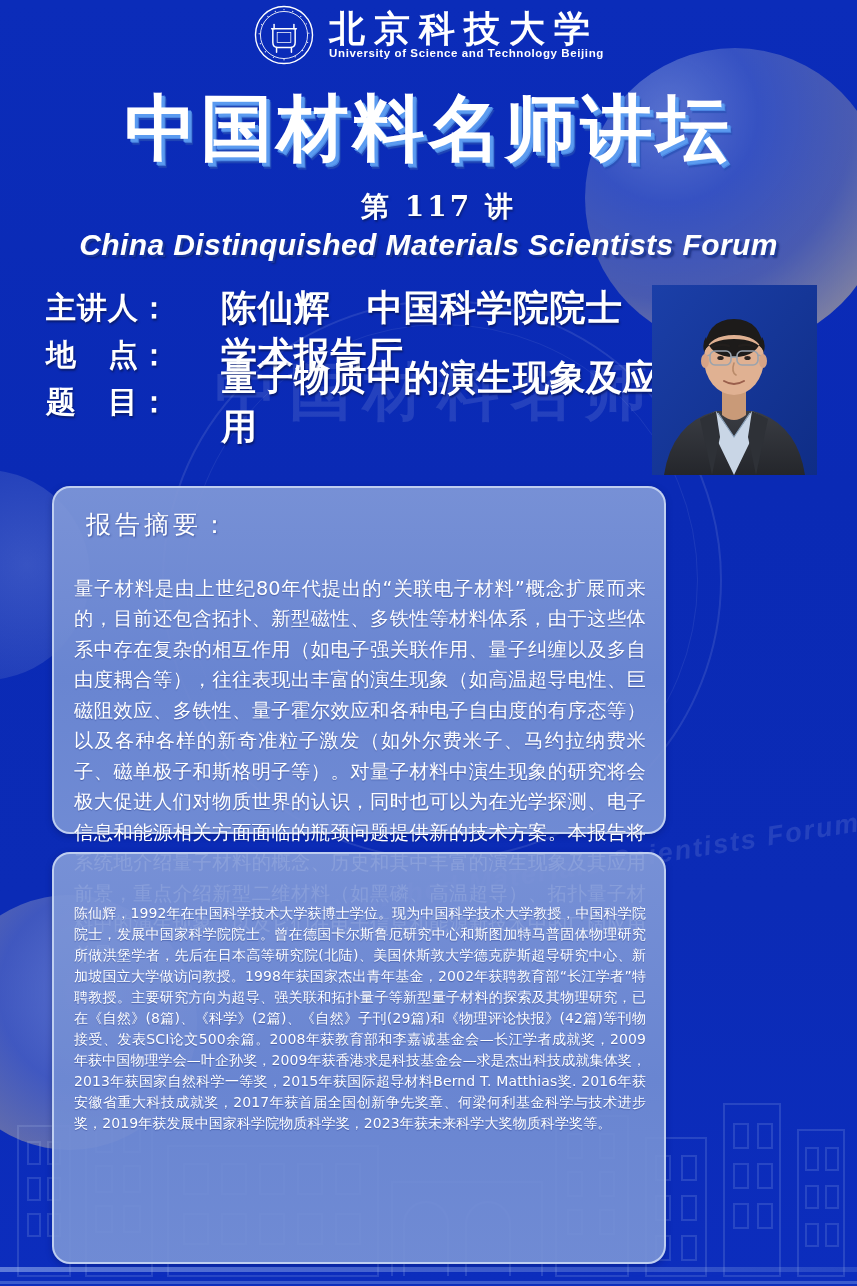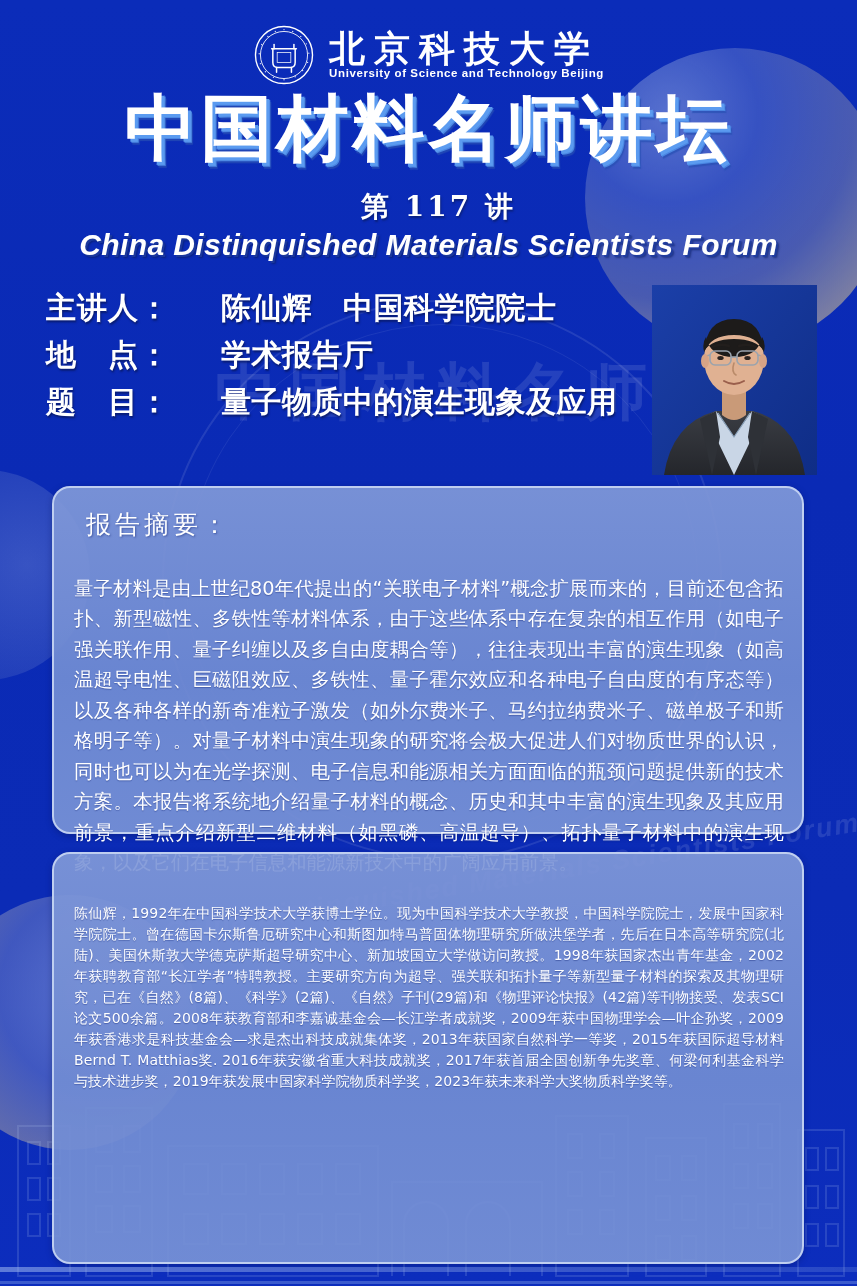--- a/index.html
+++ b/index.html
@@ -55,21 +55,21 @@
   .wm-en{ font-size:27px; font-style:italic; letter-spacing:2px; }
 
   
   .bldg{
     position:absolute; left:0; bottom:0; width:857px; height:200px;
     opacity:.16; pointer-events:none;
   }
 
   
   .logo-row{
-    position:absolute; left:0; top:24px; width:857px;
+    position:absolute; left:0; top:4px; width:857px;
     display:flex; align-items:center; justify-content:center; gap:14px;
   }
   .logo-mark{ width:62px; height:62px; flex:0 0 auto; }
   .logo-txt{ display:flex; flex-direction:column; line-height:1; }
   .logo-cn{
     font-family:"DejaVu Serif","Liberation Serif",serif;
     font-size:36px; font-weight:700; color:#ffffff; letter-spacing:9px;
   }
   .logo-en{
     font-size:11.5px; font-weight:700; color:#ffffff;
@@ -108,36 +108,36 @@
   .info-row{ display:flex; align-items:baseline; }
   .info-label{
     font-family:"DejaVu Serif","Liberation Serif",serif;
     font-size:30px; font-weight:700; color:#ffffff;
     width:168px; flex:0 0 168px; letter-spacing:1px;
     text-shadow:1px 2px 2px rgba(8,25,100,.85);
   }
   .info-label.sp{ letter-spacing:1px; }
   .info-value{
     font-family:"DejaVu Sans","Liberation Sans",sans-serif;
-    font-size:30px; font-weight:700; color:#ffffff; letter-spacing:.5px;
+    font-size:36px; font-weight:700; color:#ffffff; letter-spacing:.5px;
     text-shadow:1px 2px 2px rgba(8,25,100,.85);
   }
   .info-value.serifnum{ font-family:"DejaVu Serif","Liberation Serif",serif; }
   .row-h{ height:45px; display:flex; align-items:center;gap:7px; }
 
   
   .portrait{
     position:absolute; left:652px; top:285px; width:165px; height:190px;
     overflow:hidden; background:#12306f;
   }
   .portrait svg{ display:block; }
 
   
   .card{
-    position:absolute; left:52px; width:752px;
+    position:absolute; left:52px; width:614px;
     background:linear-gradient(180deg, rgba(128,152,216,.93) 0%, rgba(113,140,211,.93) 55%, rgba(120,146,214,.93) 100%);
     border:2px solid rgba(205,218,245,.85);
     border-radius:18px;
     padding:16px 18px 14px 20px;
     box-shadow:0 2px 6px rgba(6,20,80,.35);
   }
   #card-abstract{ top:486px; height:348px; }
   #card-bio{ top:852px; height:412px; }
 
   .card-title{

